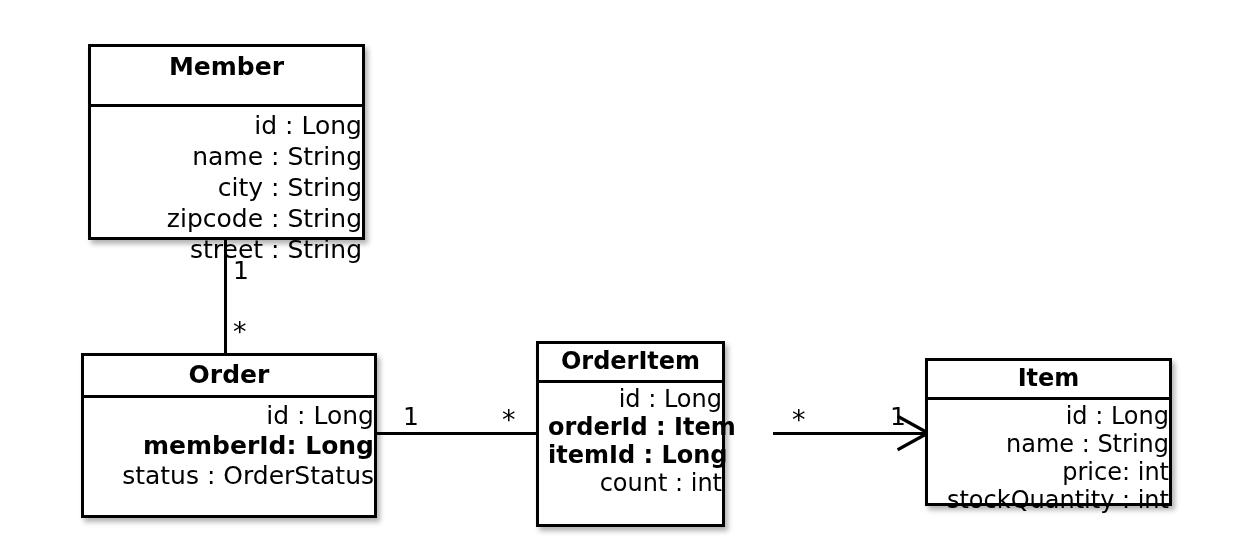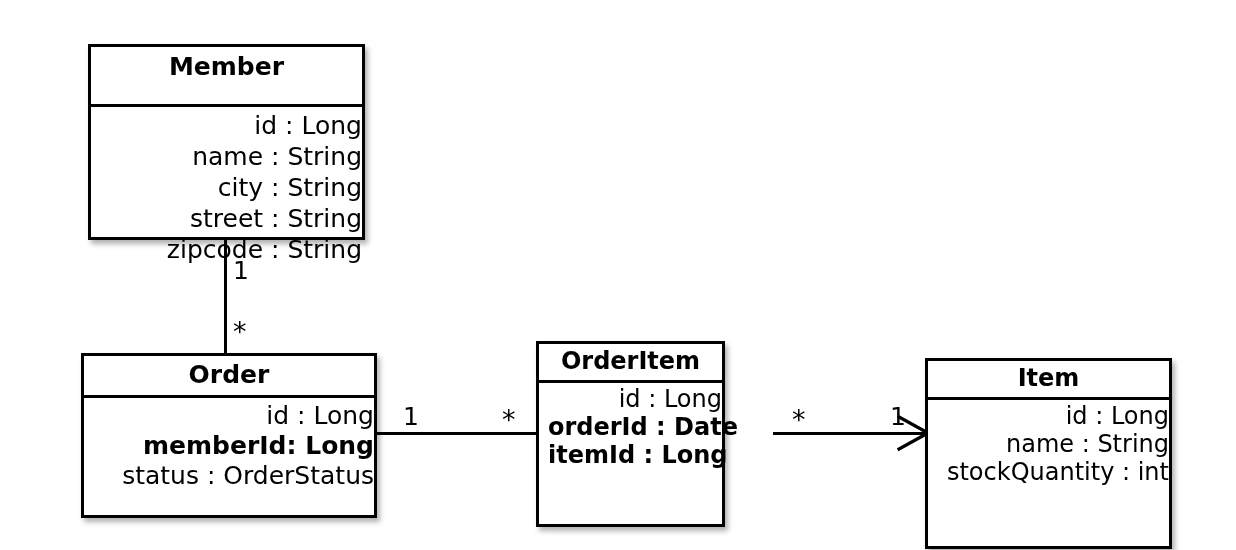--- a/index.html
+++ b/index.html
@@ -65,21 +65,21 @@
   #class-order .uml-attr { font-size: 25px; margin-bottom: 5px; }
 
   #class-orderitem {
     left: 536px; top: 341px; width: 189px; height: 186px;
   }
   #class-orderitem .uml-class-header { font-size: 24px; padding: 5px 0 7px; }
   #class-orderitem .uml-attr-list { padding-left: 9px; padding-top: 4px; }
   #class-orderitem .uml-attr { font-size: 24px; margin-bottom: 4px; }
 
   #class-item {
-    left: 925px; top: 358px; width: 247px; height: 191px;
+    left: 925px; top: 358px; width: 247px; height: 148px;
   }
   #class-item .uml-class-header { font-size: 24px; padding: 5px 0 7px; }
   #class-item .uml-attr-list { padding-left: 9px; padding-top: 4px; }
   #class-item .uml-attr { font-size: 24px; margin-bottom: 4px; }
 
   
   .connector-line {
     position: absolute;
     background: #000000;
     z-index: 1;
@@ -160,45 +160,47 @@
   <span class="multiplicity star" id="mult-orderitem-star-right">*</span>
 
   <span class="multiplicity" id="mult-item-one">1</span>
 
   <div class="uml-class" id="class-member">
     <div class="uml-class-header">Member</div>
     <div class="uml-attr-list">
       <div class="uml-attr">id : Long</div>
       <div class="uml-attr">name : String</div>
       <div class="uml-attr">city : String</div>
+      <div class="uml-attr">zipcode : String</div>
       <div class="uml-attr">street : String</div>
-      <div class="uml-attr">zipcode : String</div>
     </div>
   </div>
 
   <div class="uml-class" id="class-order">
     <div class="uml-class-header">Order</div>
     <div class="uml-attr-list">
       <div class="uml-attr">id : Long</div>
       <div class="uml-attr bold">memberId: Long</div>
       <div class="uml-attr">status : OrderStatus</div>
     </div>
   </div>
 
   <div class="uml-class" id="class-orderitem">
     <div class="uml-class-header">OrderItem</div>
     <div class="uml-attr-list">
       <div class="uml-attr">id : Long</div>
-      <div class="uml-attr bold">orderId : Date</div>
+      <div class="uml-attr bold">orderId : Item</div>
       <div class="uml-attr bold">itemId : Long</div>
+      <div class="uml-attr">count : int</div>
     </div>
   </div>
 
   <div class="uml-class" id="class-item">
     <div class="uml-class-header">Item</div>
     <div class="uml-attr-list">
       <div class="uml-attr">id : Long</div>
       <div class="uml-attr">name : String</div>
+      <div class="uml-attr">price: int</div>
       <div class="uml-attr">stockQuantity : int</div>
     </div>
   </div>
 
 </div>
 
 </body></html>

